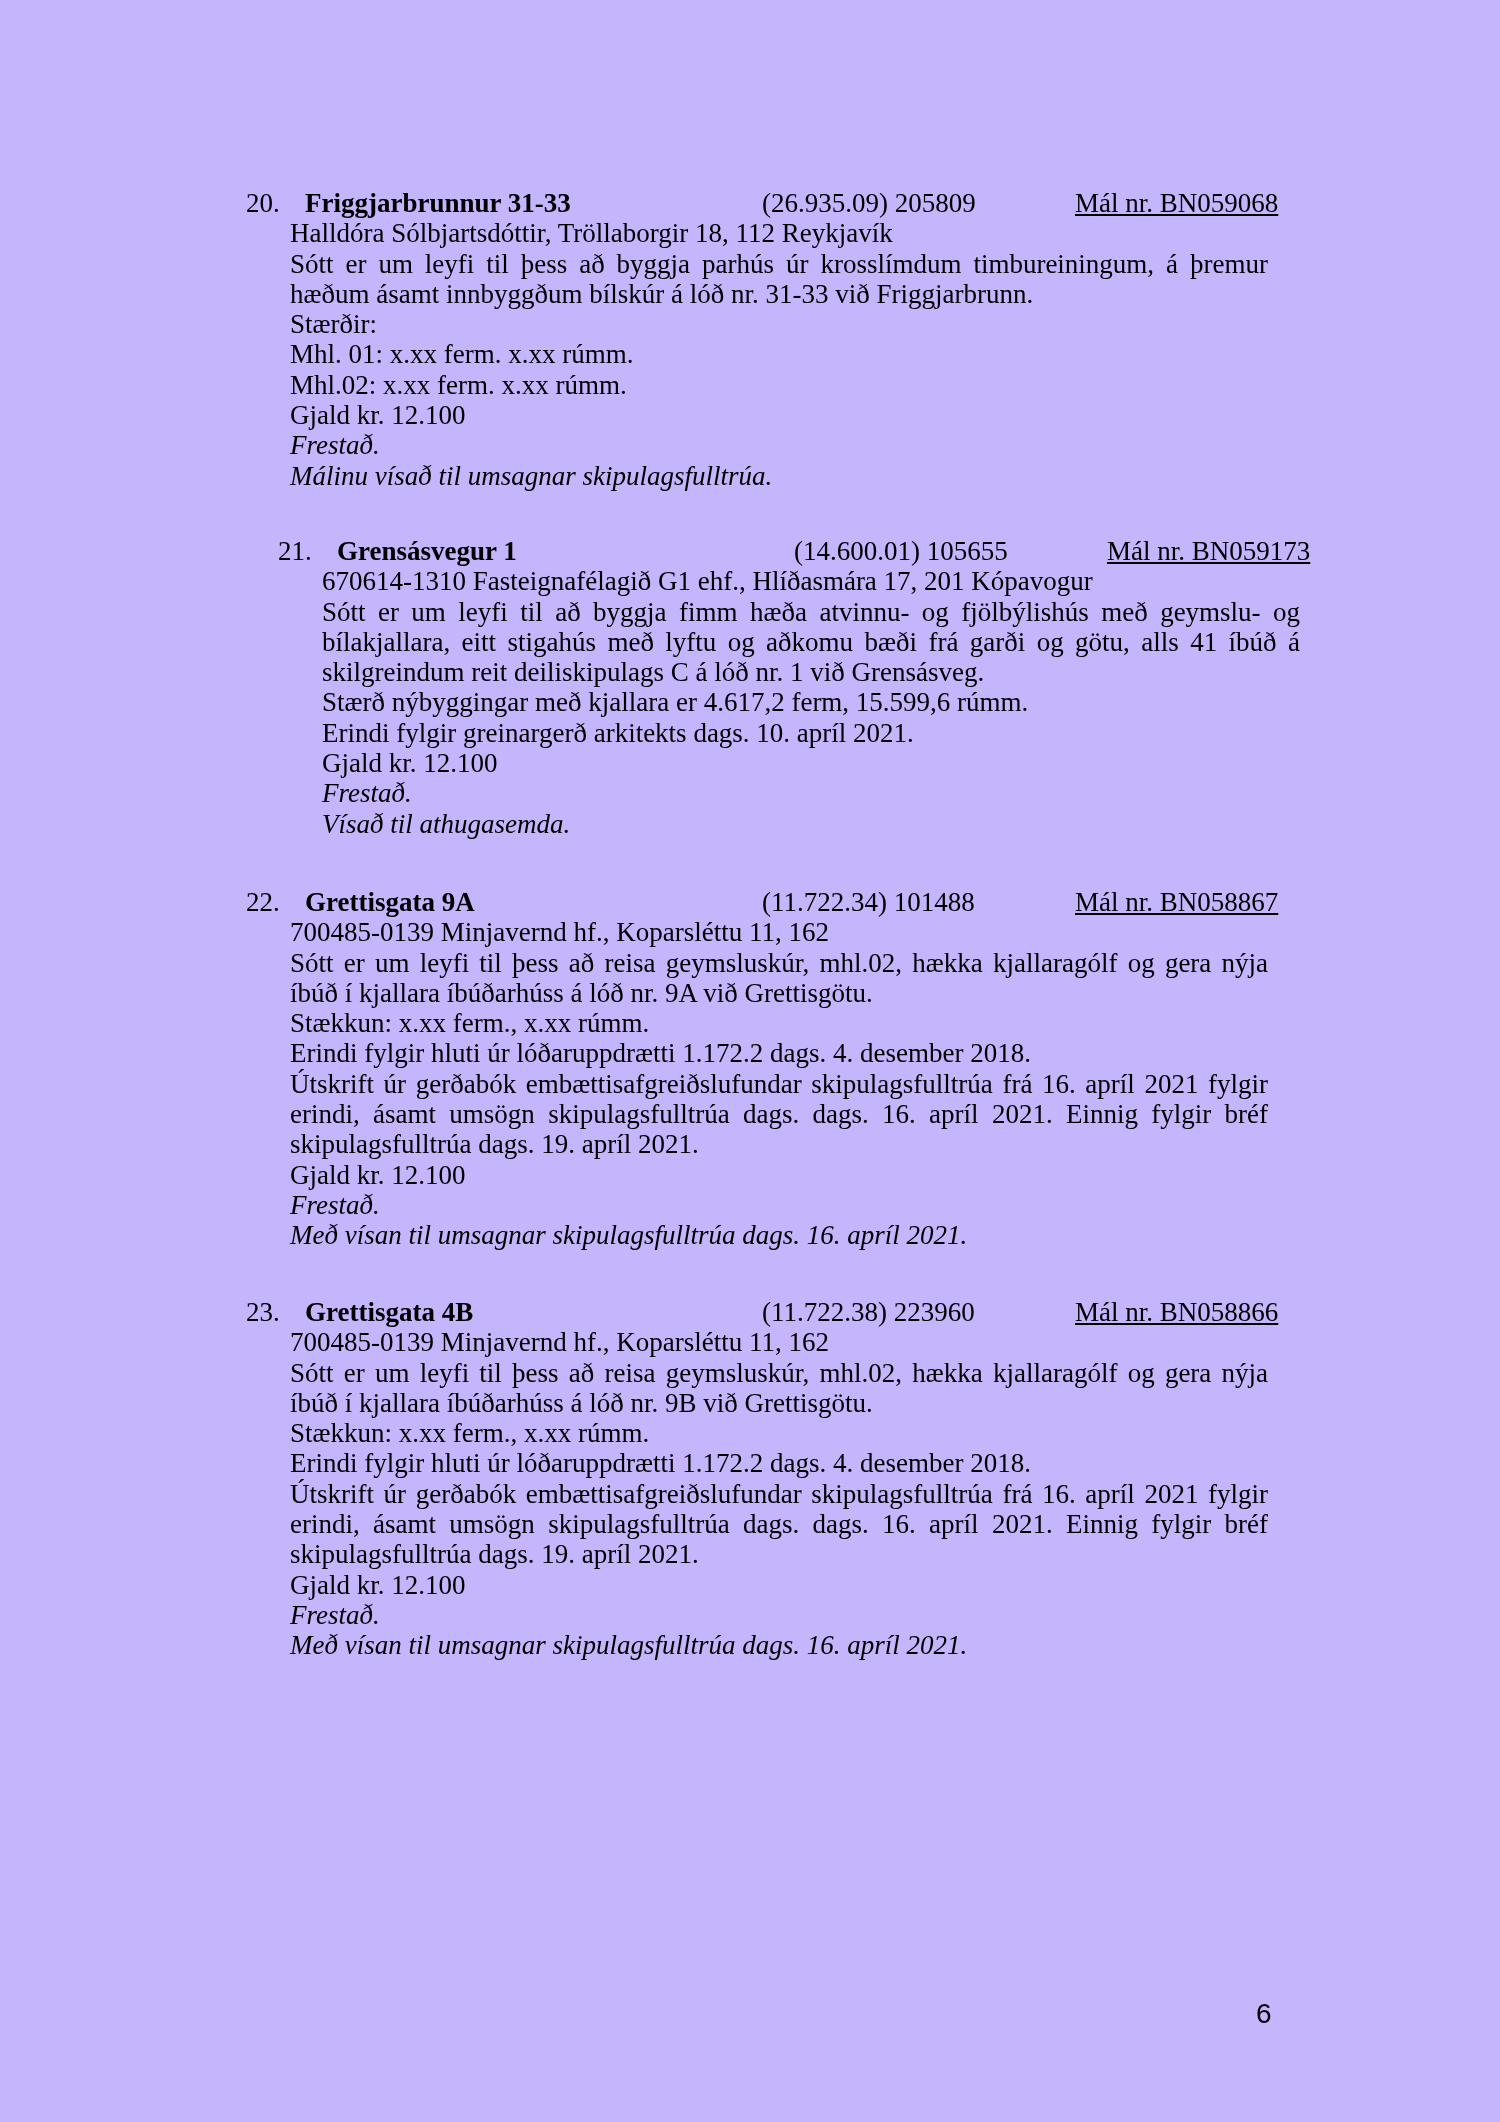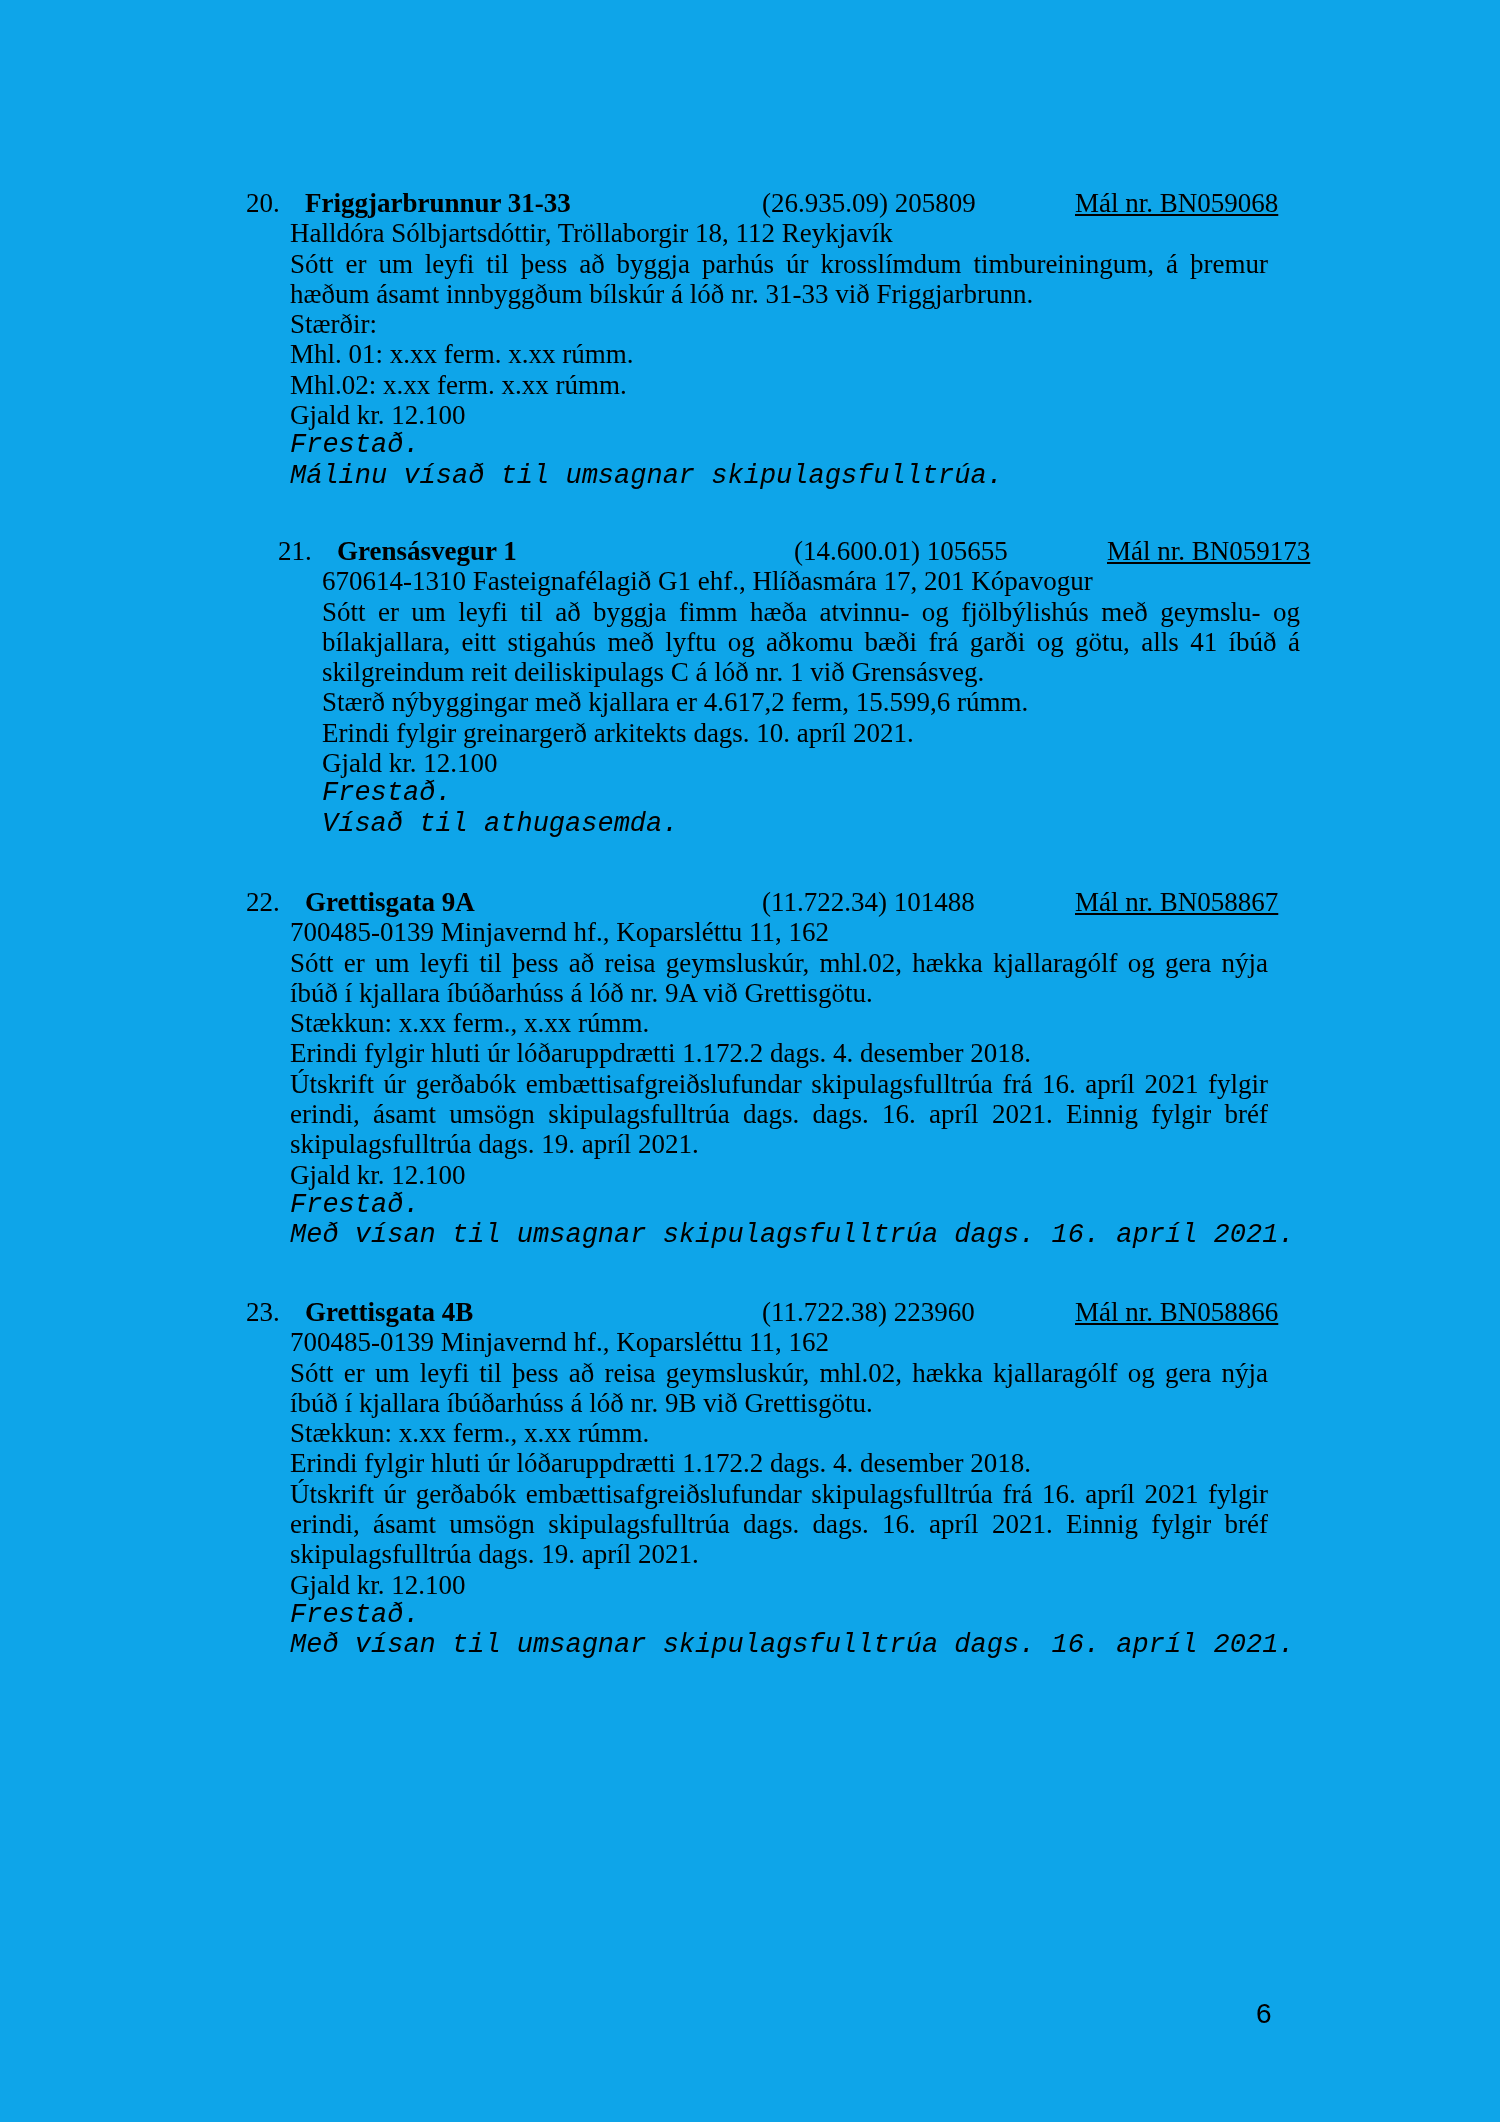--- a/index.html
+++ b/index.html
@@ -4,21 +4,21 @@
 <style>
   html, body {
     margin: 0;
     padding: 0;
     background: #ffffff;
   }
   .page {
     position: relative;
     width: 1500px;
     height: 2122px;
-    background: #0ea5e9;
+    background: #c4b5fd;
     overflow: hidden;
     font-family: "Liberation Serif", "DejaVu Serif", serif;
     font-size: 27px;
     color: #000000;
   }
   .case-item {
     position: absolute;
     left: 0;
     width: 1500px;
   }
@@ -35,21 +35,21 @@
   .body-lines {
     position: relative;
     margin-left: 290px;
     width: 978px;
   }
   .line {
     height: 30.3px;
     line-height: 30.3px;
     white-space: nowrap;
   }
-  .line.i { font-style: italic; font-family: Liberation Mono, monospace; }
+  .line.i { font-style: italic; }
   .page-number {
     position: absolute;
     left: 1256px;
     top: 2000px;
     font-family: "Liberation Sans", "DejaVu Sans", sans-serif;
     font-size: 28px;
     line-height: 28px;
     color: #000000;
   }
 </style>

